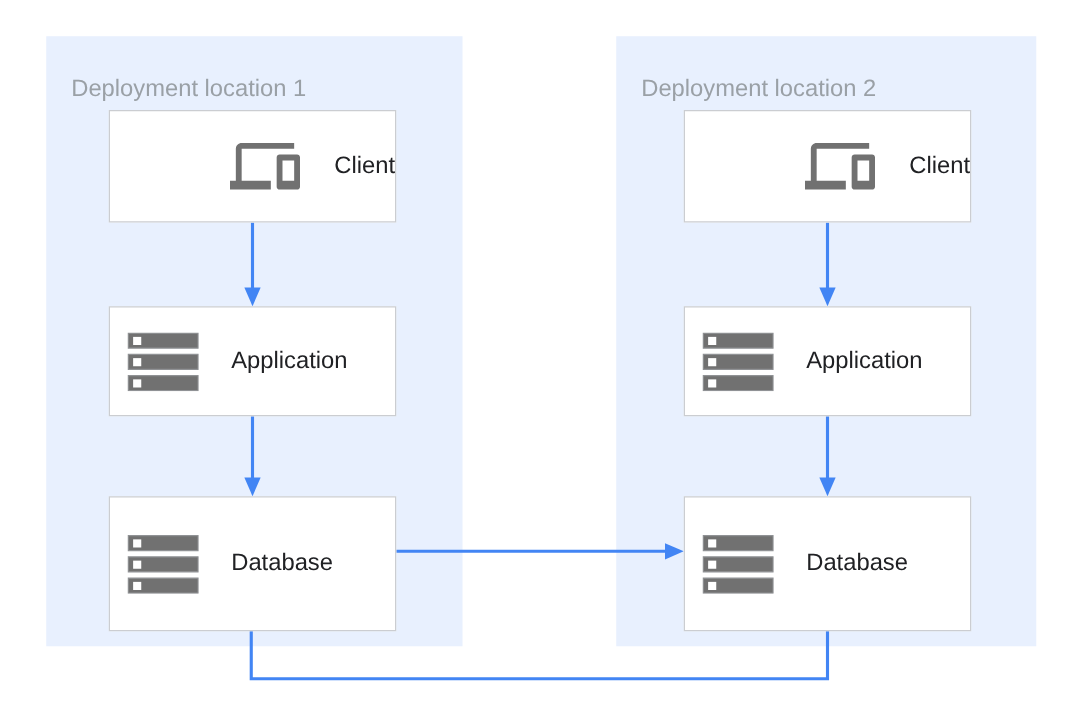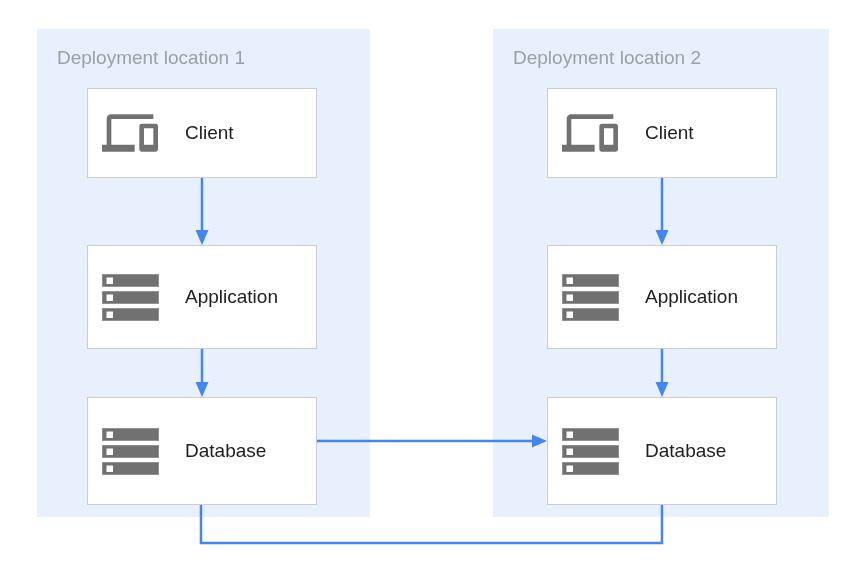--- a/index.html
+++ b/index.html
@@ -20,41 +20,41 @@
     position: absolute;
     top: 29px;
     height: 488px;
     background: var(--color-zone_bg);
   }
   .zone-1 { left: 37px; width: 333px; }
   .zone-2 { left: 493px; width: 336px; }
 
   .zone-title {
     position: absolute;
-    top: 18px;
+    top: 32px;
     left: 20px;
     font-size: 19px;
     line-height: 1.2;
     color: var(--color-title_text);
     white-space: nowrap;
   }
 
   .node {
     position: absolute;
     width: 230px;
     background: var(--color-node_bg);
     border: 1px solid var(--color-node_border);
     display: flex;
     align-items: center;
     padding-left: 13px;
   }
   .col-1 { left: 87px; }
   .col-2 { left: 547px; }
-  .row-client      { top: 88px;  height: 90px; }
-  .row-application { top: 245px; height: 104px; }
+  .row-client      { top: 88px;  height: 90px; justify-content: flex-end; }
+  .row-application { top: 245px; height: 88px; }
   .row-database    { top: 397px; height: 108px; }
 
   .node-icon {
     width: 58px;
     display: flex;
     align-items: center;
     justify-content: center;
     flex: 0 0 auto;
   }
   .node-label {

